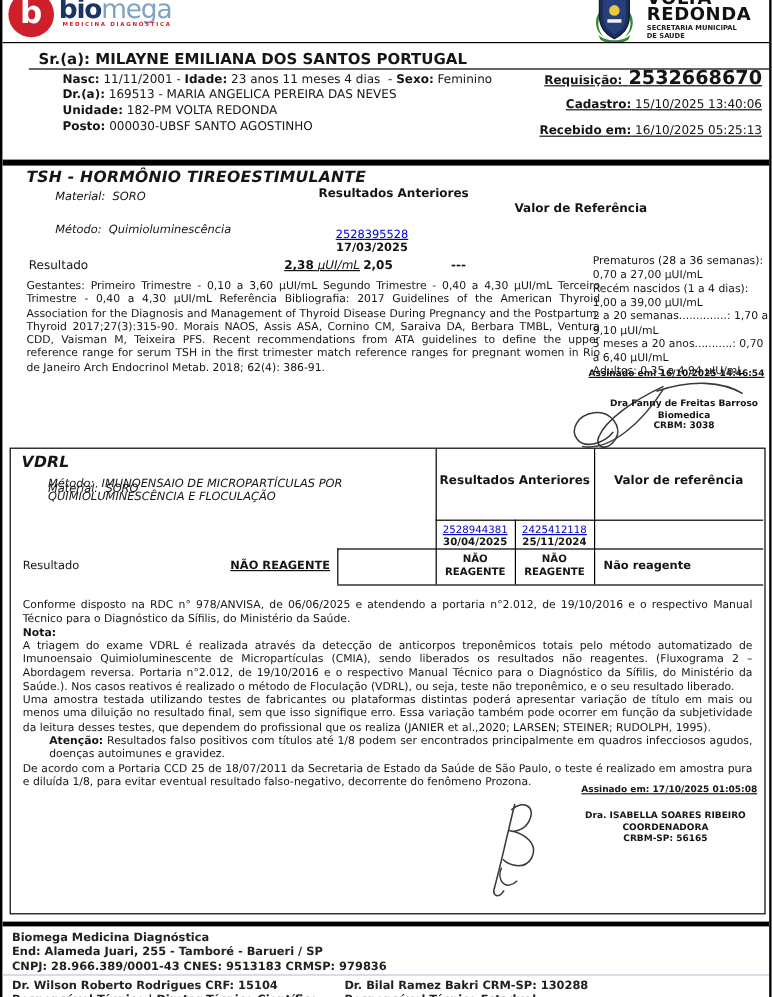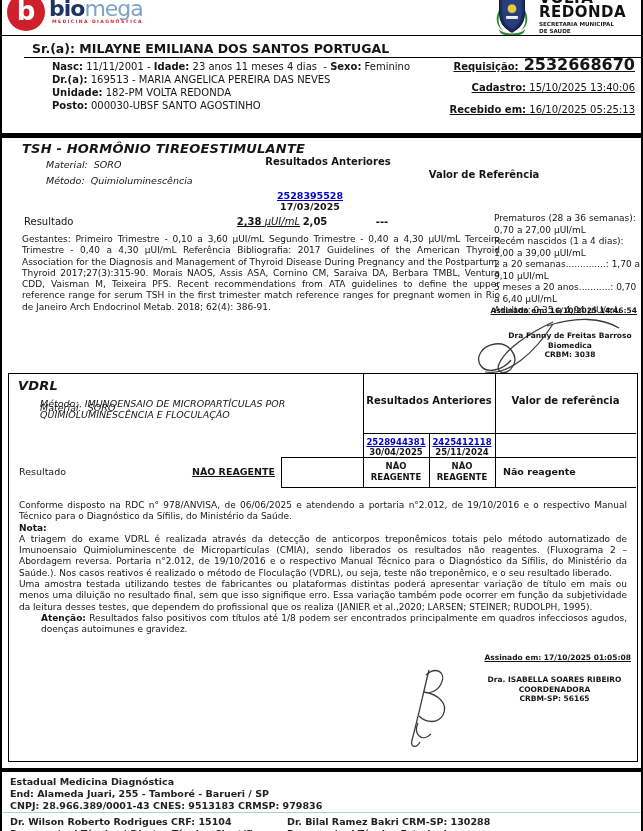--- a/index.html
+++ b/index.html
@@ -10,21 +10,21 @@
     border-left:2px solid #000; border-right:2px solid #000;
     font-family:"DejaVu Sans", sans-serif; color:#151515;
   }
   .abs { position:absolute; }
   .pre { white-space:pre-wrap;margin-left:22px; }
   b { font-weight:bold; }
   .it { font-style:italic; }
   .ctr { text-align:center; }
   .rt { text-align:right;text-decoration:underline; }
   .jst { text-align:justify; }
-  .link { color:#0000cd; text-decoration:underline; font-weight:bold; cursor:pointer; }
+  .link { color:#0000cd; text-decoration:underline; font-weight:normal; cursor:pointer; }
   .hline, .vline { position:absolute; background:#000; }
   
   .logo-row { position:absolute; top:0; left:0; right:0; height:36px; border-bottom:1.5px solid #000; overflow:hidden; }
   .bm-circle { position:absolute; left:5px; top:-7px; width:38px; height:38px; border-radius:50%;
     background:#cf1f2a; color:#fff; font-weight:bold; font-size:26px; text-align:center; line-height:36px; }
   .bm-bold { font-size:22px; font-weight:bold; color:#1c3463; letter-spacing:-1px; }
   .bm-light { font-size:22px; color:#7fa3c4; letter-spacing:-1px; }
   .bm-tag { font-size:4.6px; color:#cf1f2a; letter-spacing:1.4px; font-weight:bold; }
   .muni-name { font-size:15px; font-weight:bold; color:#111; letter-spacing:0.5px; line-height:14px; }
   .muni-sub { font-size:5.6px; font-weight:bold; color:#222; line-height:6.5px; }
@@ -87,21 +87,21 @@
   <div class="abs rt" style="right:6px; top:55px;">
     <span class="req-label">Requisição:</span> <span class="req-value">2532668670</span>
   </div>
   <div class="abs rt info-line" style="right:6px; top:82px;"><b>Cadastro:</b> <span>15/10/2025 13:40:06</span></div>
   <div class="abs rt info-line" style="right:6px; top:104px;"><b>Recebido em:</b> <span>16/10/2025 05:25:13</span></div>
 
   <div class="thick" style="top:133px; height:5px;"></div>
 
   <div class="abs sec-title" style="left:20px; top:141px;">TSH - HORMÔNIO TIREOESTIMULANTE</div>
   <div class="abs meta pre" style="left:22px; top:159px;"><span>Material:</span>  <span>SORO</span></div>
-  <div class="abs meta pre" style="left:22px; top:175px;"><span>Método:</span>  <span>Quimioluminescência</span></div>
+  <div class="abs meta pre" style="left:22px; top:186px;"><span>Método:</span>  <span>Quimioluminescência</span></div>
 
   <div class="abs ctr colhead" style="left:258px; top:156px; width:136px;">Resultados Anteriores</div>
   <div class="abs ctr colhead" style="left:412px; top:169px; width:140px;">Valor de Referência</div>
 
   <div class="abs ctr" style="left:262px; top:190px; width:92px; font-size:9.5px;"><span class="link">2528395528</span></div>
   <div class="abs ctr" style="left:262px; top:201px; width:92px; font-size:9.5px; font-weight:bold;">17/03/2025</div>
 
   <div class="abs res-line" style="left:22px; top:216px;">Resultado</div>
   <div class="abs rt res-line" style="left:150px; top:216px; width:148px;"><b>2,38</b> <span class="it">µUI/mL</span></div>
   <div class="abs ctr res-line" style="left:284px; top:216px; width:58px; font-weight:bold;">2,05</div>
@@ -155,38 +155,39 @@
     <div class="abs ctr small-b" style="left:357px; top:87px; width:60px; line-height:11px;">NÃO REAGENTE</div>
     <div class="abs ctr small-b" style="left:423px; top:87px; width:60px; line-height:11px;">NÃO REAGENTE</div>
     <div class="abs" style="left:494px; top:92px; font-size:9.5px; font-weight:bold;">Não reagente</div>
 
     <div class="abs notes jst" style="left:10px; top:126px; width:608px;">
       <div>Conforme disposto na RDC n° 978/ANVISA, de 06/06/2025 e atendendo a portaria n°2.012, de 19/10/2016 e o respectivo Manual Técnico para o Diagnóstico da Sífilis, do Ministério da Saúde.</div>
       <div><b>Nota:</b></div>
       <div>A triagem do exame VDRL é realizada através da detecção de anticorpos treponêmicos totais pelo método automatizado de Imunoensaio Quimioluminescente de Micropartículas (CMIA), sendo liberados os resultados não reagentes. (Fluxograma 2 – Abordagem reversa. Portaria n°2.012, de 19/10/2016 e o respectivo Manual Técnico para o Diagnóstico da Sífilis, do Ministério da Saúde.). Nos casos reativos é realizado o método de Floculação (VDRL), ou seja, teste não treponêmico, e o seu resultado liberado.</div>
       <div>Uma amostra testada utilizando testes de fabricantes ou plataformas distintas poderá apresentar variação de título em mais ou menos uma diluição no resultado final, sem que isso signifique erro. Essa variação também pode ocorrer em função da subjetividade da leitura desses testes, que dependem do profissional que os realiza (JANIER et al.,2020; LARSEN; STEINER; RUDOLPH, 1995).</div>
       <div class="pre"><b>Atenção:</b><span> Resultados falso positivos com títulos até 1/8 podem ser encontrados principalmente em quadros infecciosos agudos, doenças autoimunes e gravidez.</span></div>
+      <div>De acordo com a Portaria CCD 25 de 18/07/2011 da Secretaria de Estado da Saúde de São Paulo, o teste é realizado em amostra pura e diluída 1/8, para evitar eventual resultado falso-negativo, decorrente do fenômeno Prozona.</div>
     </div>
 
     <div class="abs rt sig-label" style="right:6px; top:279px;"><span>Assinado em:</span> <span>17/10/2025 01:05:08</span></div>
     <svg class="abs" style="left:390px; top:288px;" width="58" height="86" viewBox="0 0 58 86">
       <path d="M30 8 C24 32 19 56 13 78 C11 85 17 87 21 80" fill="none" stroke="#3a3a3a" stroke-width="1.3"></path>
       <path d="M27 13 C37 4 48 10 42 22 C38 30 29 32 25 30 C38 32 50 41 44 53 C39 62 27 61 20 54" fill="none" stroke="#3a3a3a" stroke-width="1.3"></path>
       <path d="M19 61 C14 72 23 81 32 72" fill="none" stroke="#3a3a3a" stroke-width="1.2"></path>
     </svg>
     <div class="abs ctr signer" style="left:468px; top:301px; width:155px;">
       <div>Dra. ISABELLA SOARES RIBEIRO</div>
       <div>COORDENADORA</div>
       <div>CRBM-SP: 56165</div>
     </div>
   </div>
 
   <div class="thick" style="top:768px; height:4px;"></div>
 
-  <div class="abs footer-txt" style="left:8px; top:776px;">Estadual Medicina Diagnóstica</div>
+  <div class="abs footer-txt" style="left:8px; top:776px;">Biomega Medicina Diagnóstica</div>
   <div class="abs footer-txt" style="left:8px; top:788px;">End: Alameda Juari, 255 - Tamboré - Barueri / SP</div>
   <div class="abs footer-txt" style="left:8px; top:800px;">CNPJ: 28.966.389/0001-43 CNES: 9513183 CRMSP: 979836</div>
   <div class="abs" style="left:0; top:812px; width:100%; height:1px; background:#b9c9d6;"></div>
   <div class="abs footer-txt" style="left:8px; top:816px;">Dr. Wilson Roberto Rodrigues CRF: 15104</div>
   <div class="abs footer-txt" style="left:285px; top:816px;">Dr. Bilal Ramez Bakri CRM-SP: 130288</div>
   <div class="abs footer-txt" style="left:8px; top:828px;">Responsável Técnico | Diretor Técnico Científico</div>
   <div class="abs footer-txt" style="left:285px; top:828px;">Responsável Técnico Estadual</div>
 
 </div>
 

